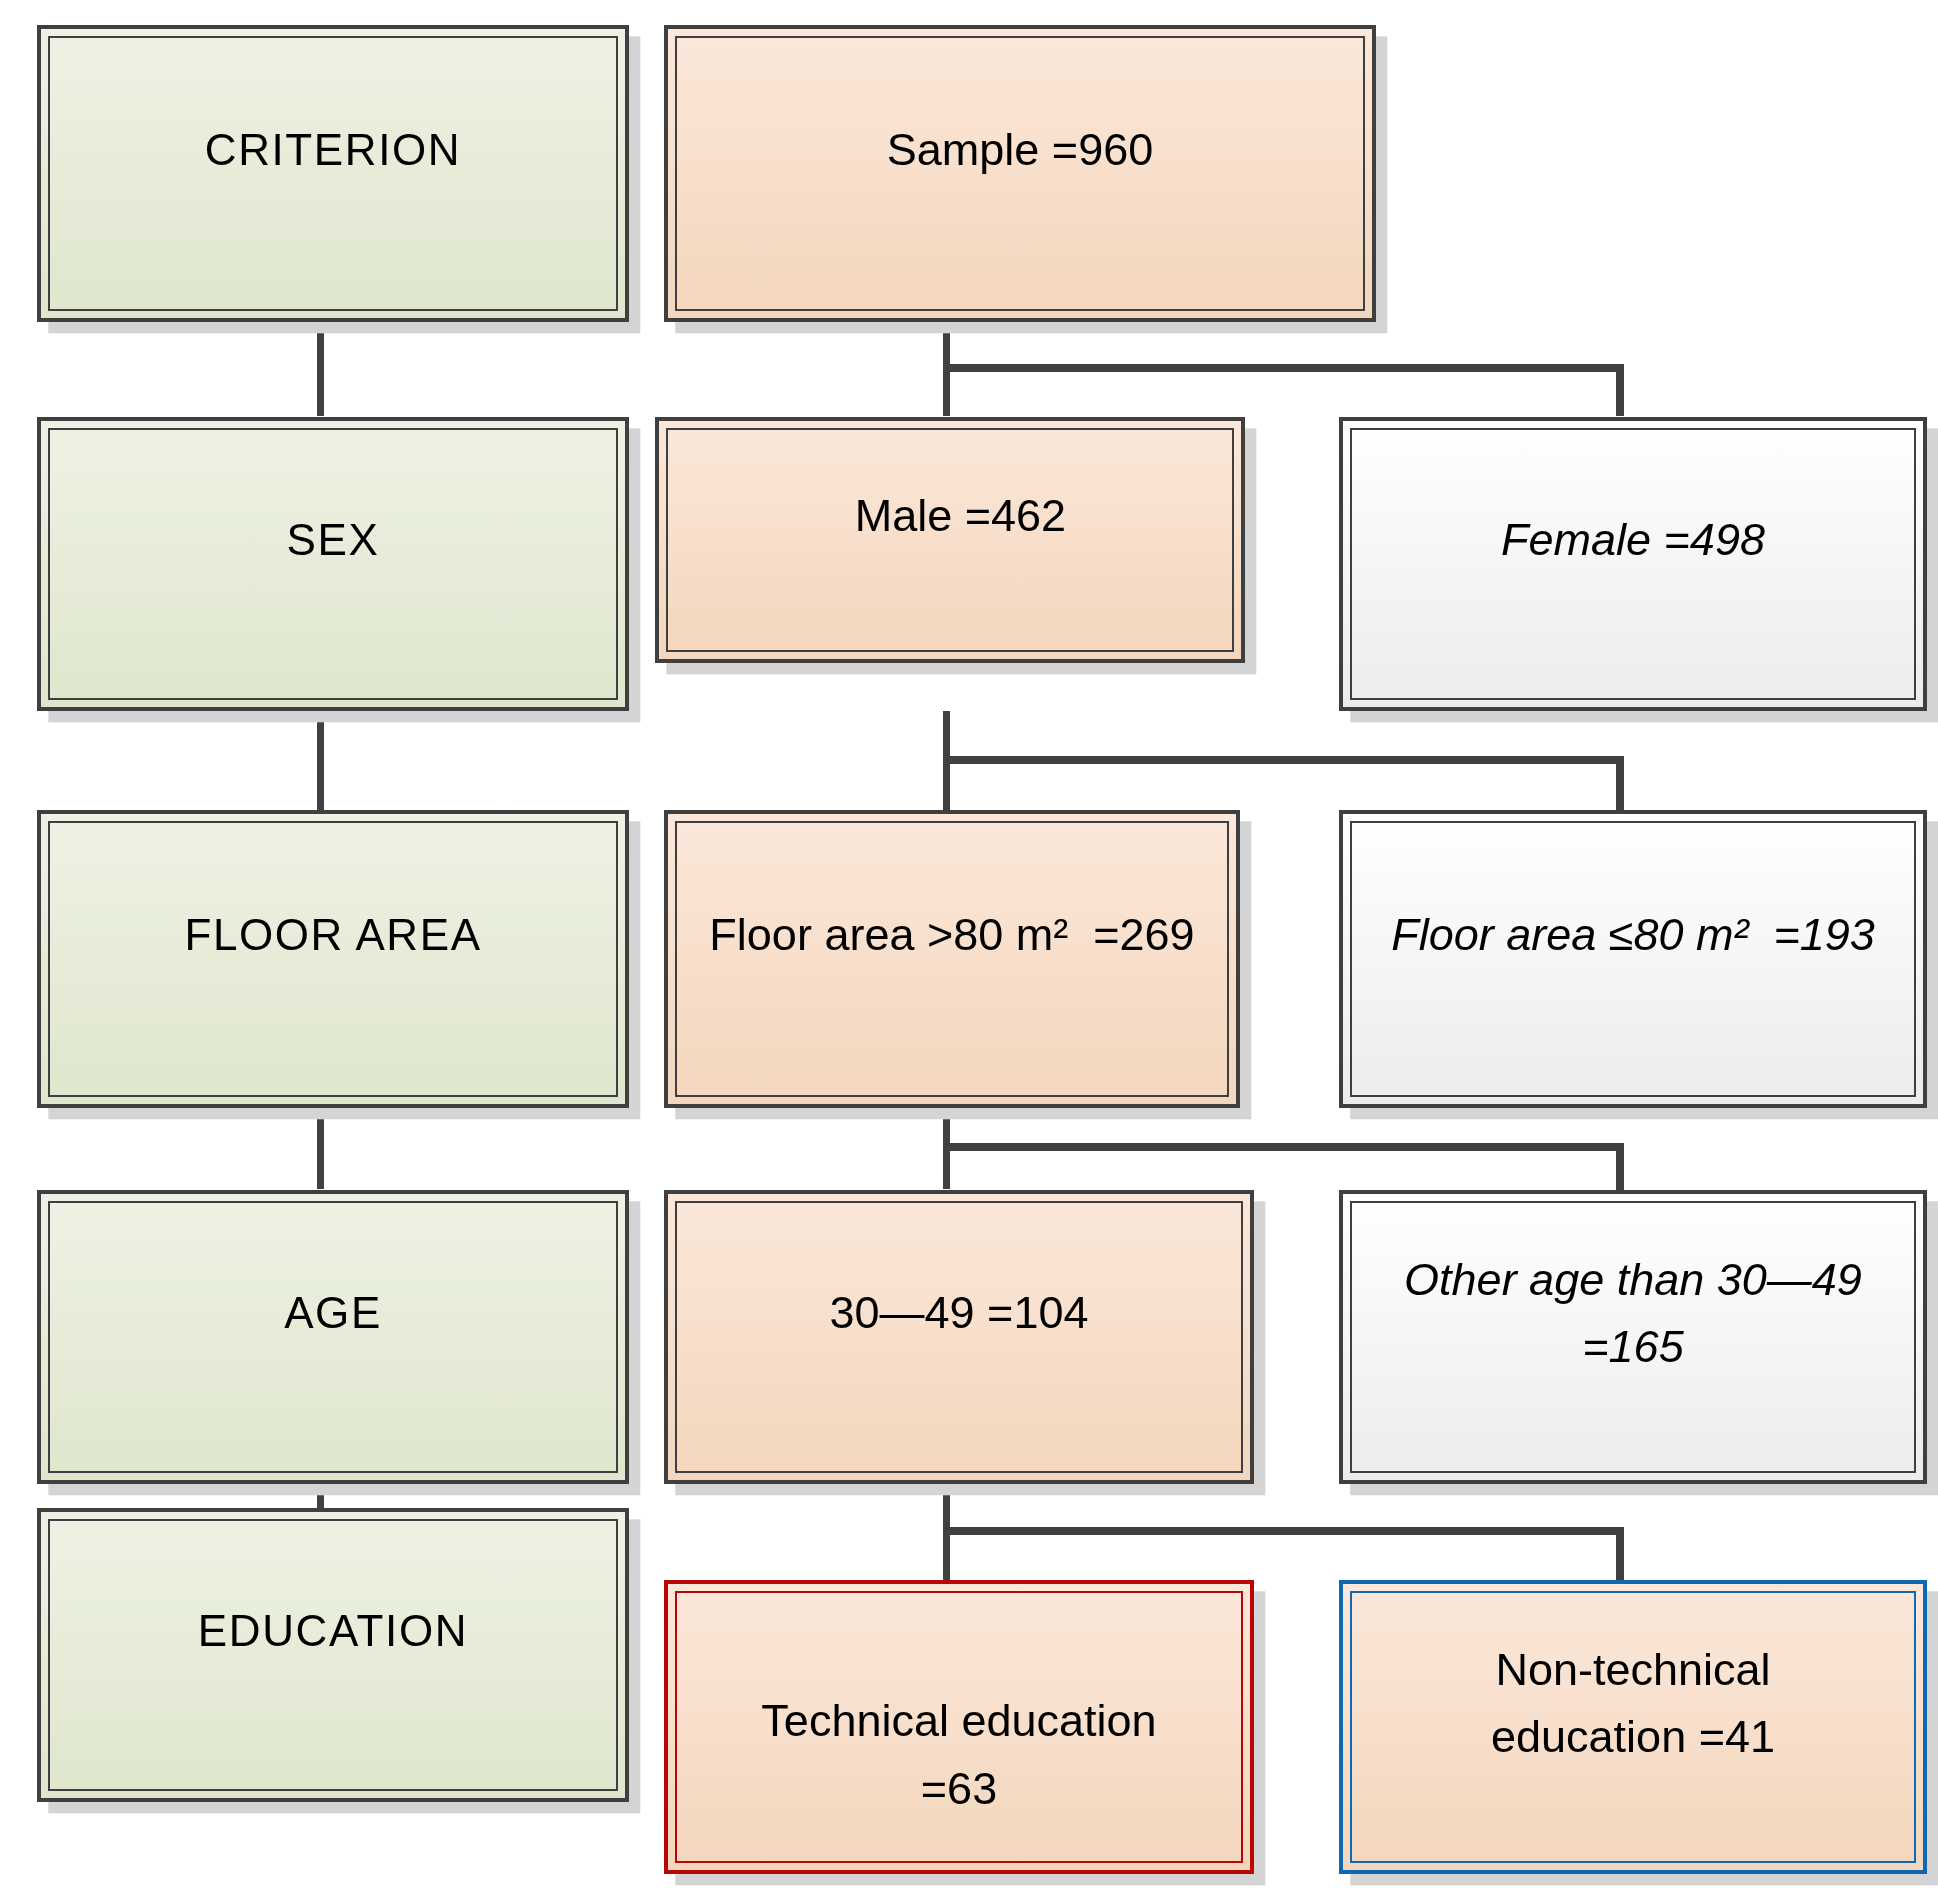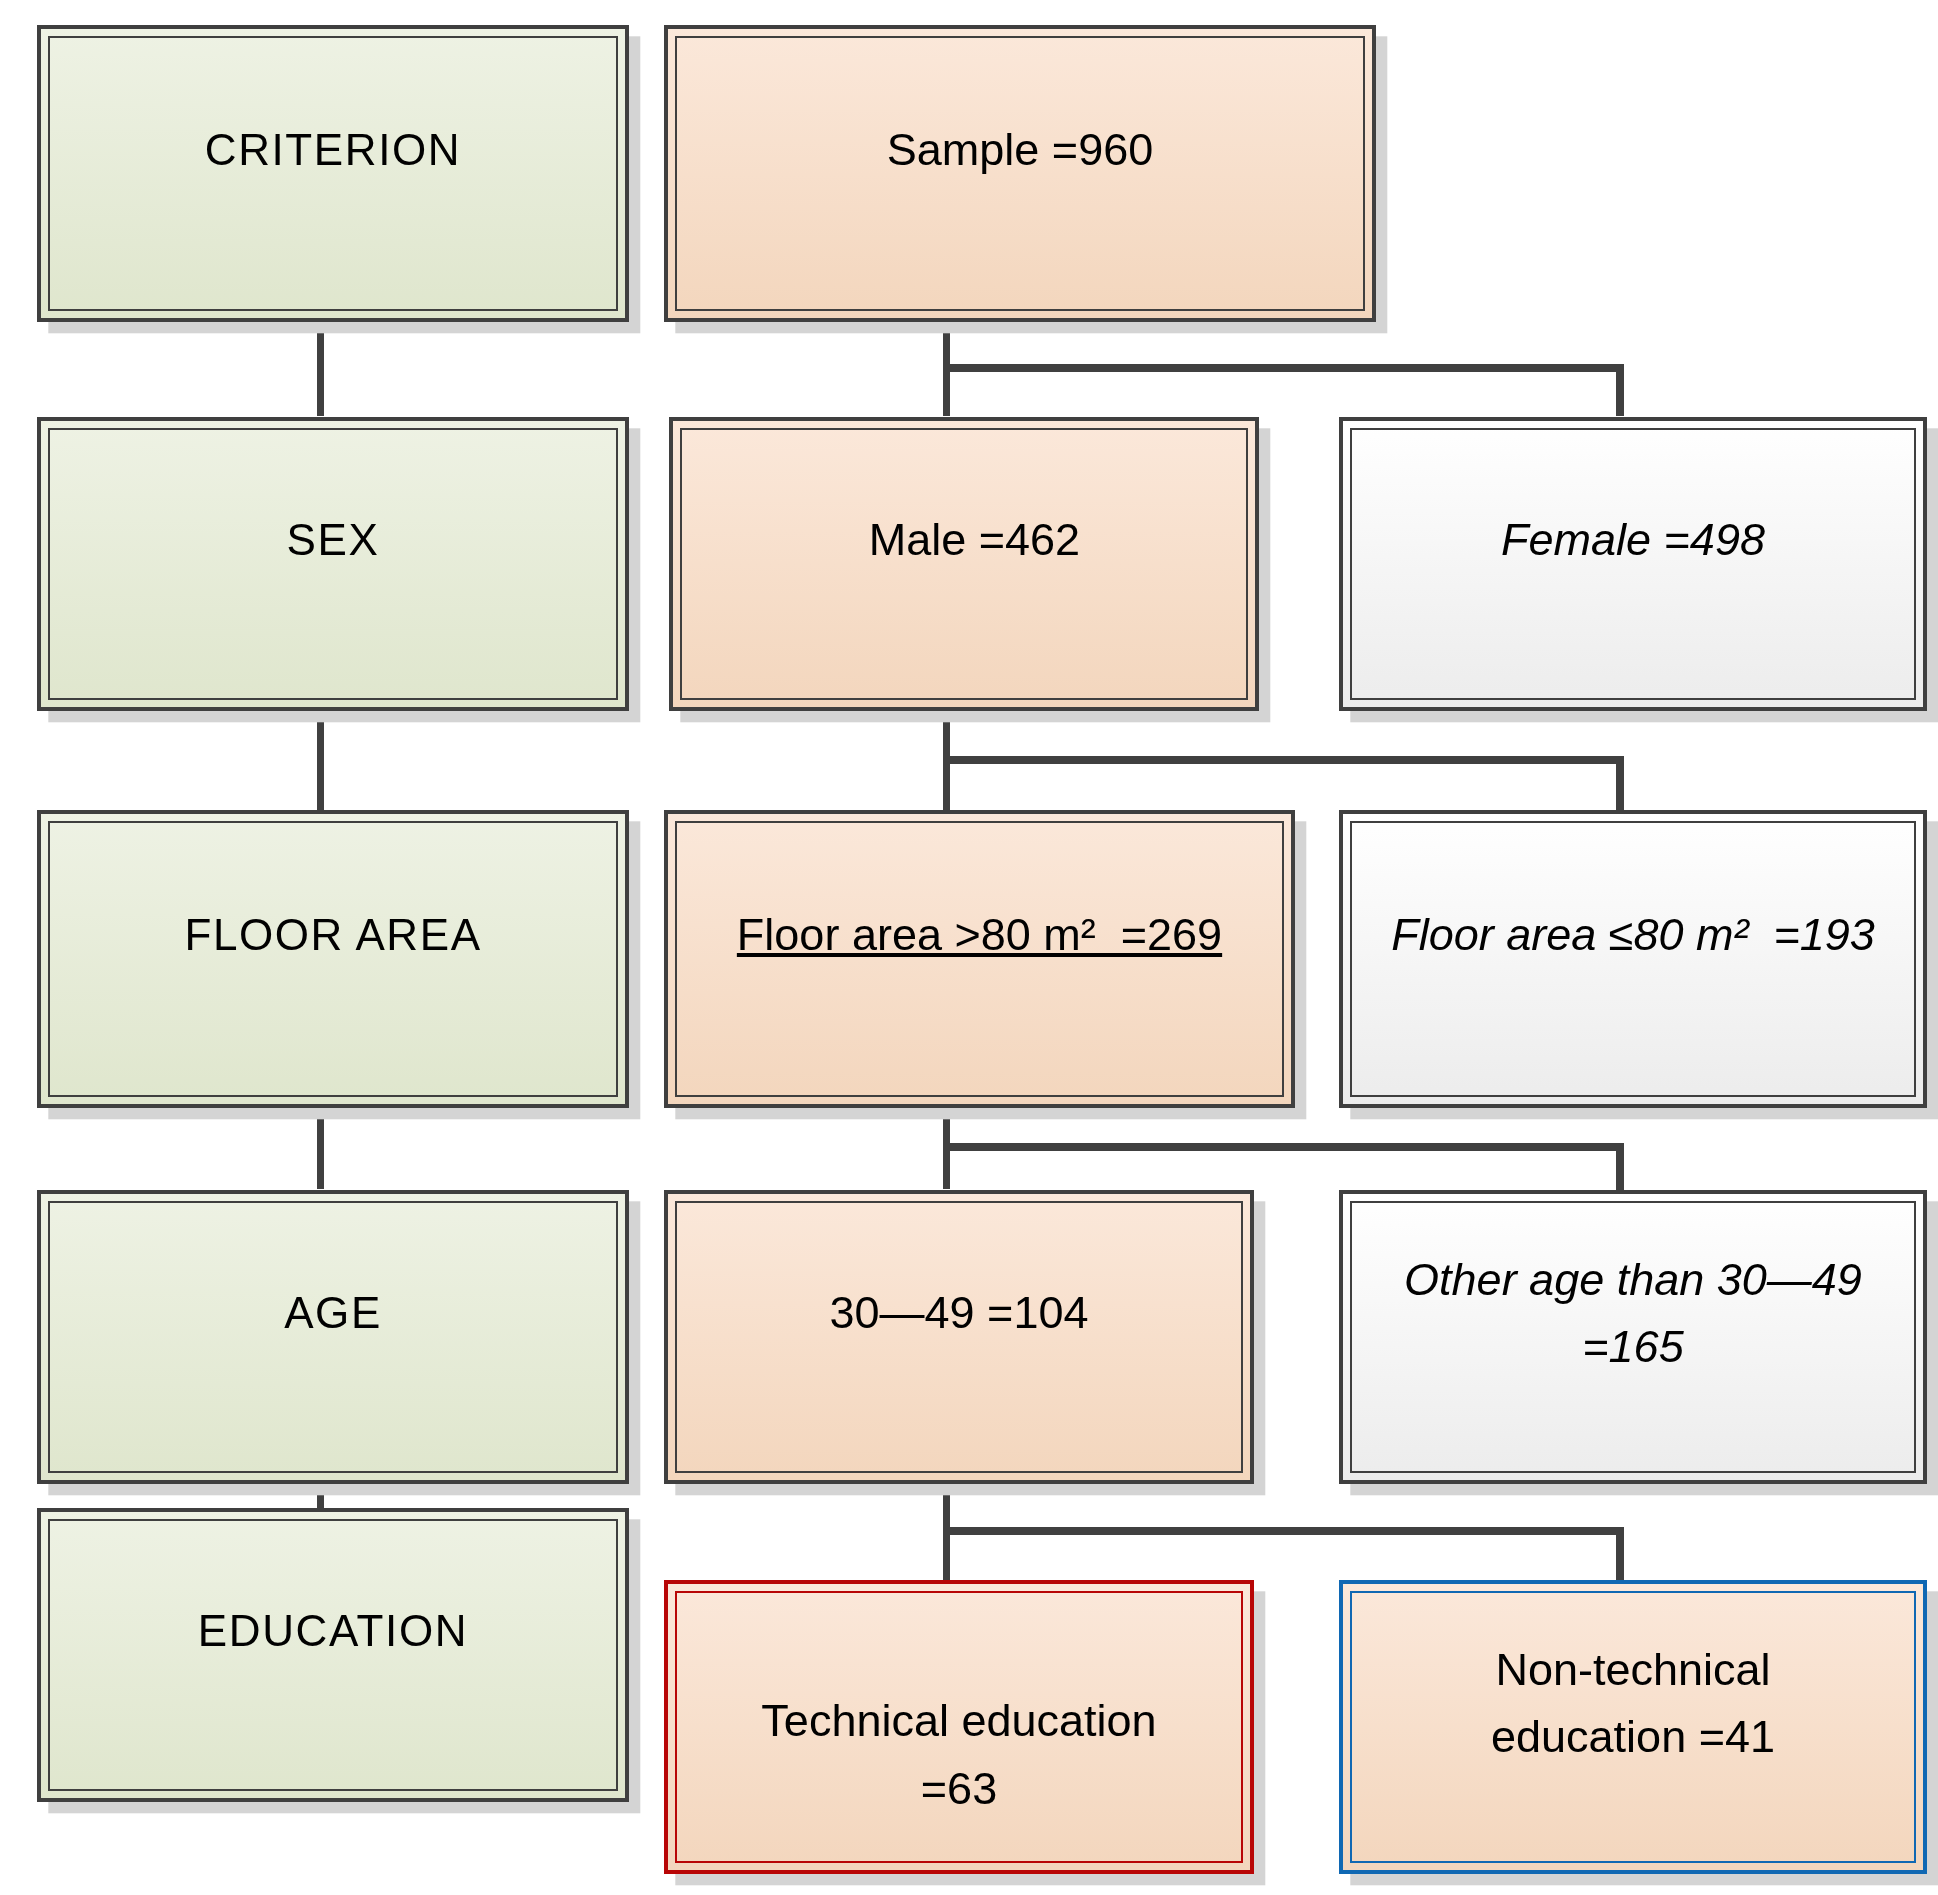--- a/index.html
+++ b/index.html
@@ -87,24 +87,24 @@
   <div class="box green" style="left:24px;top:1190px;width:592px;height:294px;">
     <span class="box-label">AGE</span>
   </div>
   <div class="box green" style="left:24px;top:1508px;width:592px;height:294px;">
     <span class="box-label">EDUCATION</span>
   </div>
 
   <div class="box peach" style="left:651px;top:25px;width:712px;height:297px;">
     <span class="box-label">Sample =960</span>
   </div>
-  <div class="box peach" style="left:656px;top:417px;width:590px;height:294px;padding-left:32px;">
+  <div class="box peach" style="left:642px;top:417px;width:590px;height:246px;padding-left:32px;">
     <span class="box-label">Male =462</span>
   </div>
-  <div class="box peach" style="left:651px;top:810px;width:631px;height:298px;text-decoration:underline;">
+  <div class="box peach" style="left:651px;top:810px;width:576px;height:298px;">
     <span class="box-label">Floor area &gt;80 m²  =269</span>
   </div>
   <div class="box peach" style="left:651px;top:1190px;width:590px;height:294px;justify-content:center;">
     <span class="box-label">30—49 =104</span>
   </div>
   <div class="box peach red-border" style="left:651px;top:1580px;width:590px;height:294px;">
     <span class="box-label">Technical education
 =63</span>
   </div>
 

